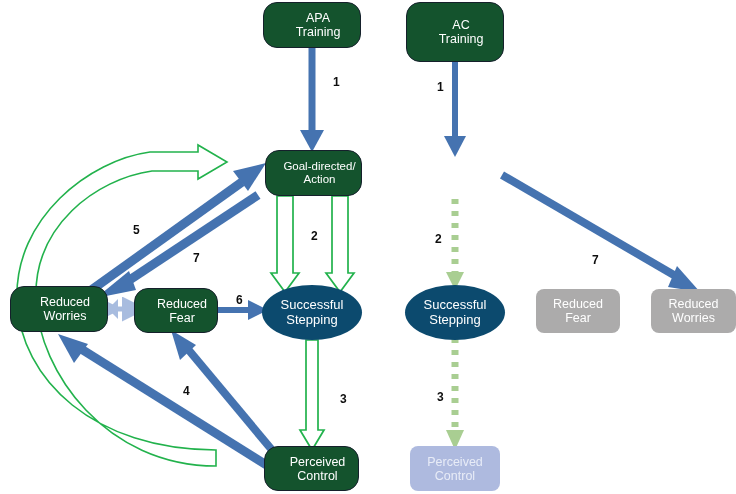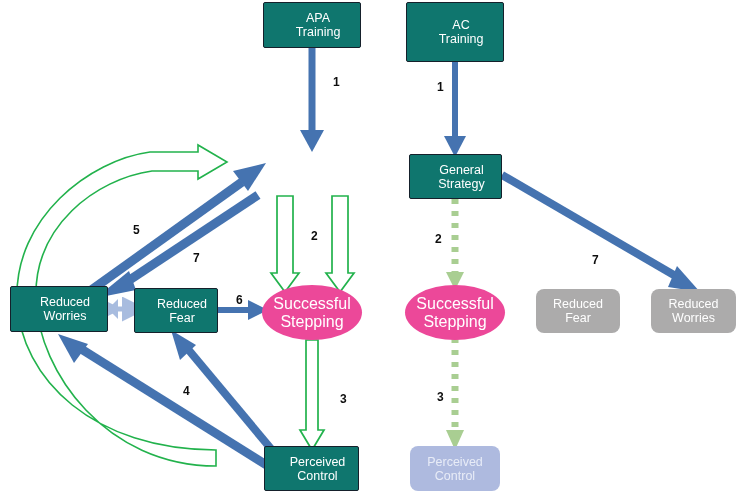--- a/index.html
+++ b/index.html
@@ -1,21 +1,21 @@
 <!DOCTYPE html>
 <html><head>
 <meta charset="utf-8">
 <style>
   html,body{margin:0;padding:0;background:#ffffff;}
   body{width:736px;height:494px;font-family:"Liberation Sans",sans-serif;overflow:hidden;}
   #stage{position:relative;width:736px;height:494px;background:#fff;}
   svg#wires{position:absolute;left:0;top:0;width:736px;height:494px;}
   .node{position:absolute;box-sizing:border-box;display:flex;align-items:center;justify-content:center;text-align:center;color:#ffffff;line-height:1.12;z-index:5;}
-  .box{background:#0f766e;border:1.6px solid #15202b;border-radius:2px;font-size:12.5px;padding-left:12px;}
-  .oval{background:#ec4899;border-radius:50%;font-size:16px;text-align:center;}
+  .box{background:#14532d;border:1.6px solid #15202b;border-radius:14px;font-size:12.5px;padding-left:12px;}
+  .oval{background:#0c4a6e;border-radius:50%;font-size:13px;text-align:center;}
   .grey{background:#ACABAB;border-radius:8px;font-size:12.5px;color:#ffffff;}
   .faded{background:#AEBADF;border-radius:8px;font-size:12.5px;color:#e8ecf7;}
   .lbl{position:absolute;font-size:12px;font-weight:bold;color:#0d0d0d;z-index:6;font-family:"Liberation Sans",sans-serif;}
   .node span{display:block;}
 </style>
 </head>
 <body>
 
 <div id="stage">
 
@@ -113,27 +113,27 @@
     </div>
   </div>
 
   <div class="node box" style="left:406px;top:2px;width:98px;height:60px;">
     <div>
       <span>AC</span>
       <span>Training</span>
     </div>
   </div>
 
-
-  <div class="node box" style="left:409px;top:154px;width:93px;height:45px;">
-    <div>
-      <span>General</span>
-      <span>Strategy</span>
-    </div>
-  </div>
+  <div class="node box" style="left:265px;top:150px;width:97px;height:46px;font-size:11.5px;">
+    <div>
+      <span>Goal-directed/</span>
+      <span>Action</span>
+    </div>
+  </div>
+
 
   <div class="node box" style="left:10px;top:286px;width:98px;height:46px;">
     <div>
       <span>Reduced</span>
       <span>Worries</span>
     </div>
   </div>
 
   <div class="node box" style="left:134px;top:288px;width:84px;height:45px;">
     <div>

